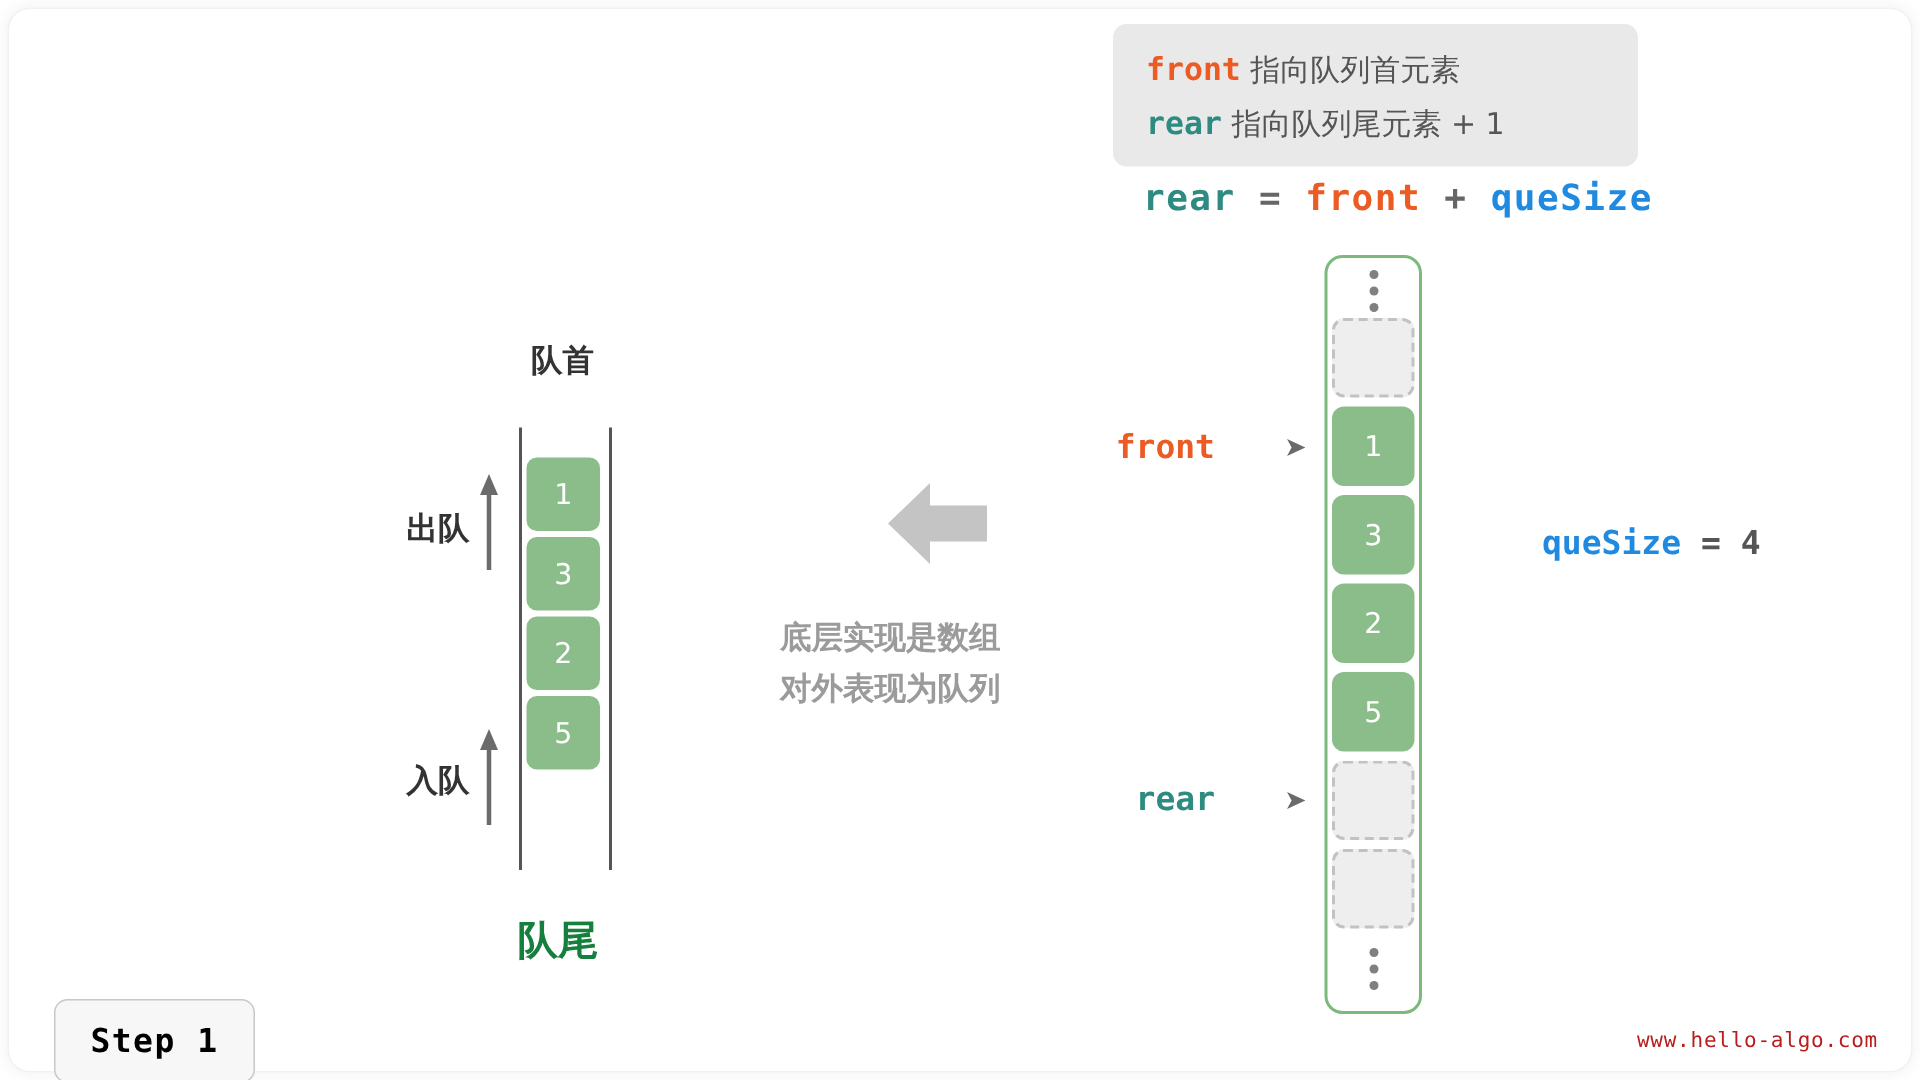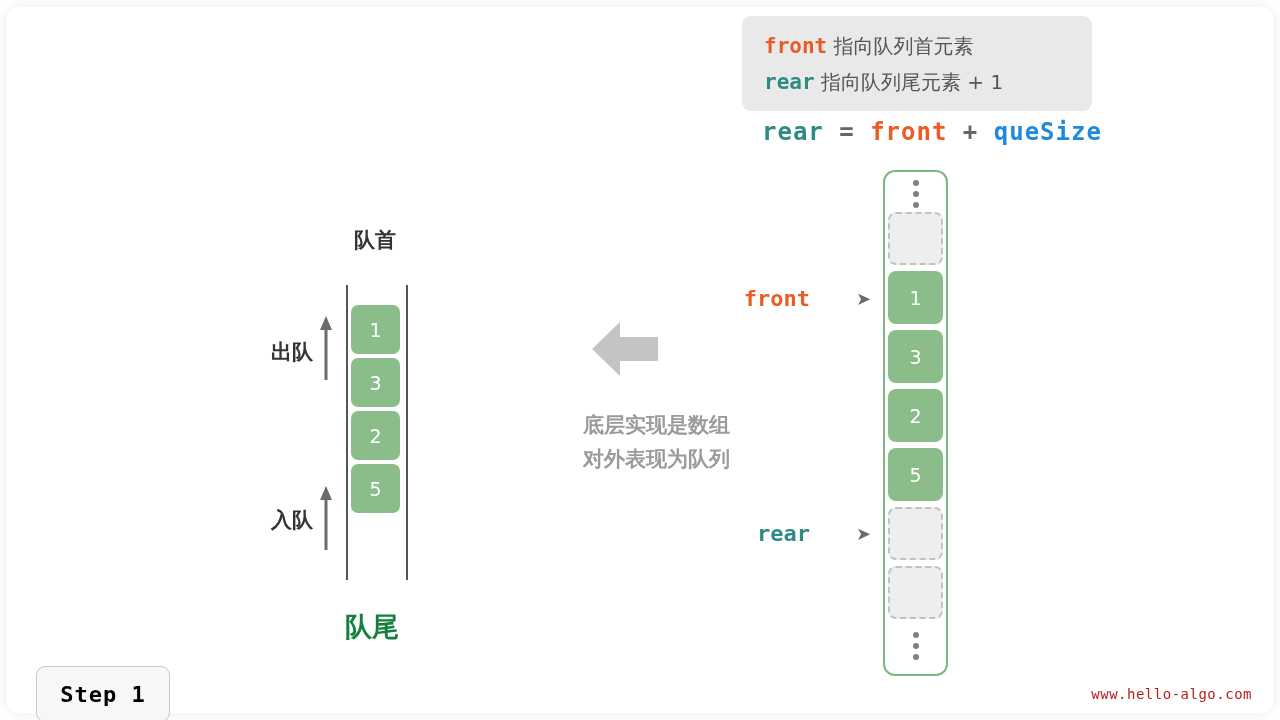--- a/index.html
+++ b/index.html
@@ -144,21 +144,21 @@
   #big-arrow {
     position: absolute;
     left: 592px;
     top: 320px;
   }
   #caption {
     position: absolute;
     left: 520px;
     top: 408px;
     width: 210px;
-    text-align: right;
+    text-align: left;
     font-family: "DejaVu Sans", sans-serif;
     font-weight: bold;
     font-size: 21px;
     line-height: 34px;
     color: #9b9b9b;
   }
 
   
   #array-outer {
     position: absolute;
@@ -359,17 +359,22 @@
       <span></span>
   </div>
 
   <div class="ptr-label" id="ptr-front">front</div>
   <div class="ptr-arrow" id="ptr-arrow-front">➤</div>
 
   <div class="ptr-label" id="ptr-rear">rear</div>
   <div class="ptr-arrow" id="ptr-arrow-rear">➤</div>
 
   <div id="size-block">
+    <div id="size-expr" class="mono">
+      <span class="kw-size">queSize</span>
+      <span class="op">=</span>
+      <span class="op">4</span>
+    </div>
   </div>
 
   <div id="step-badge">Step 1</div>
   <div id="watermark">www.hello-algo.com</div>
 </div>
 
 </body></html>

